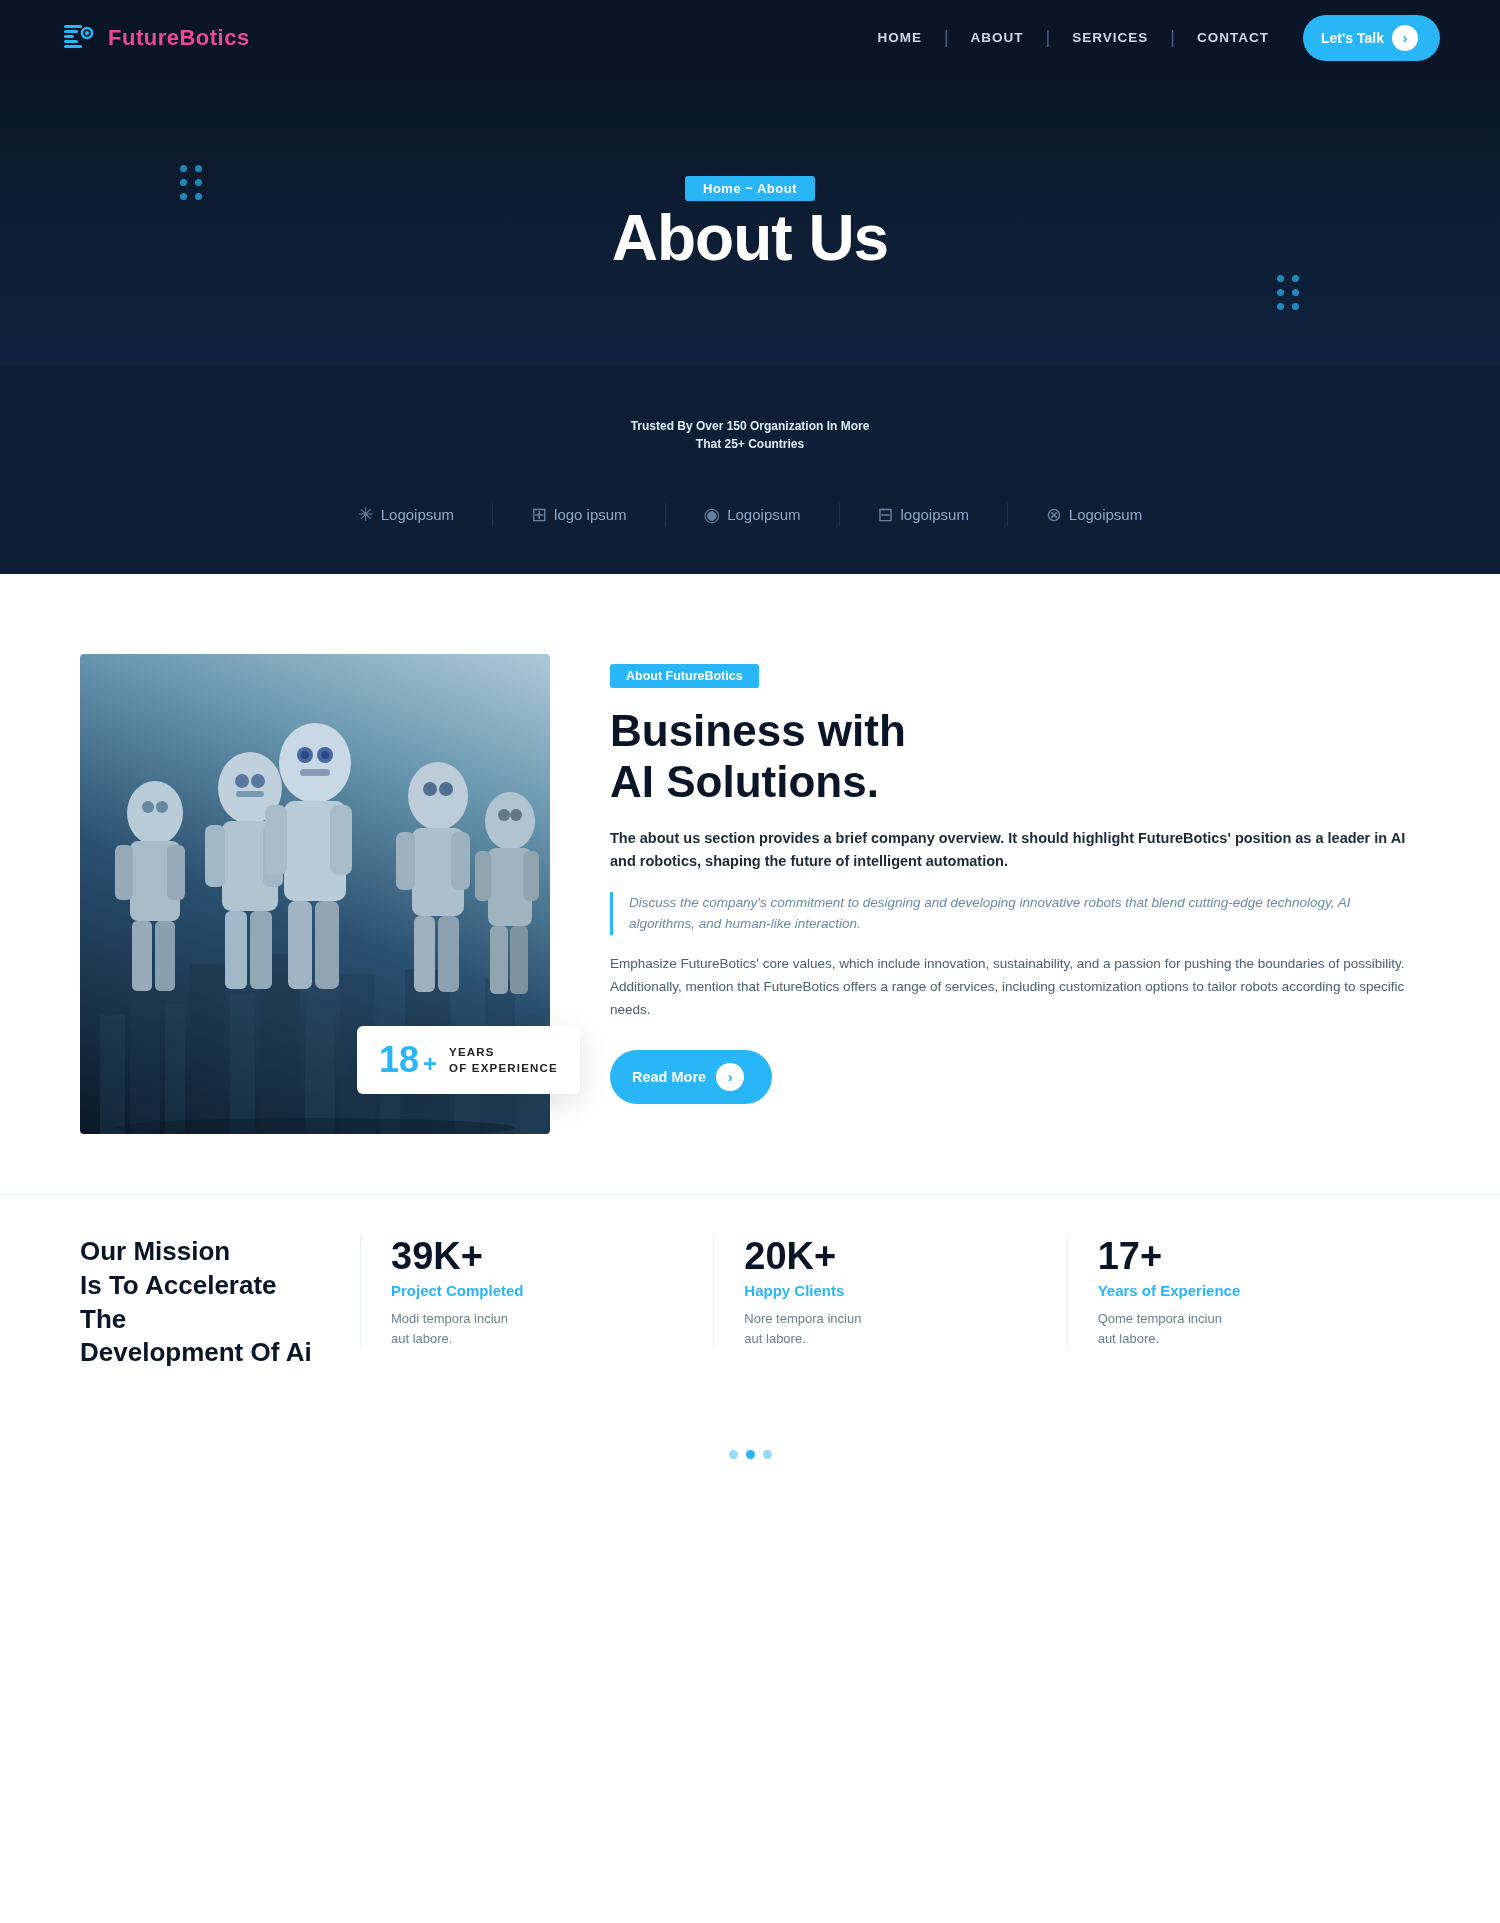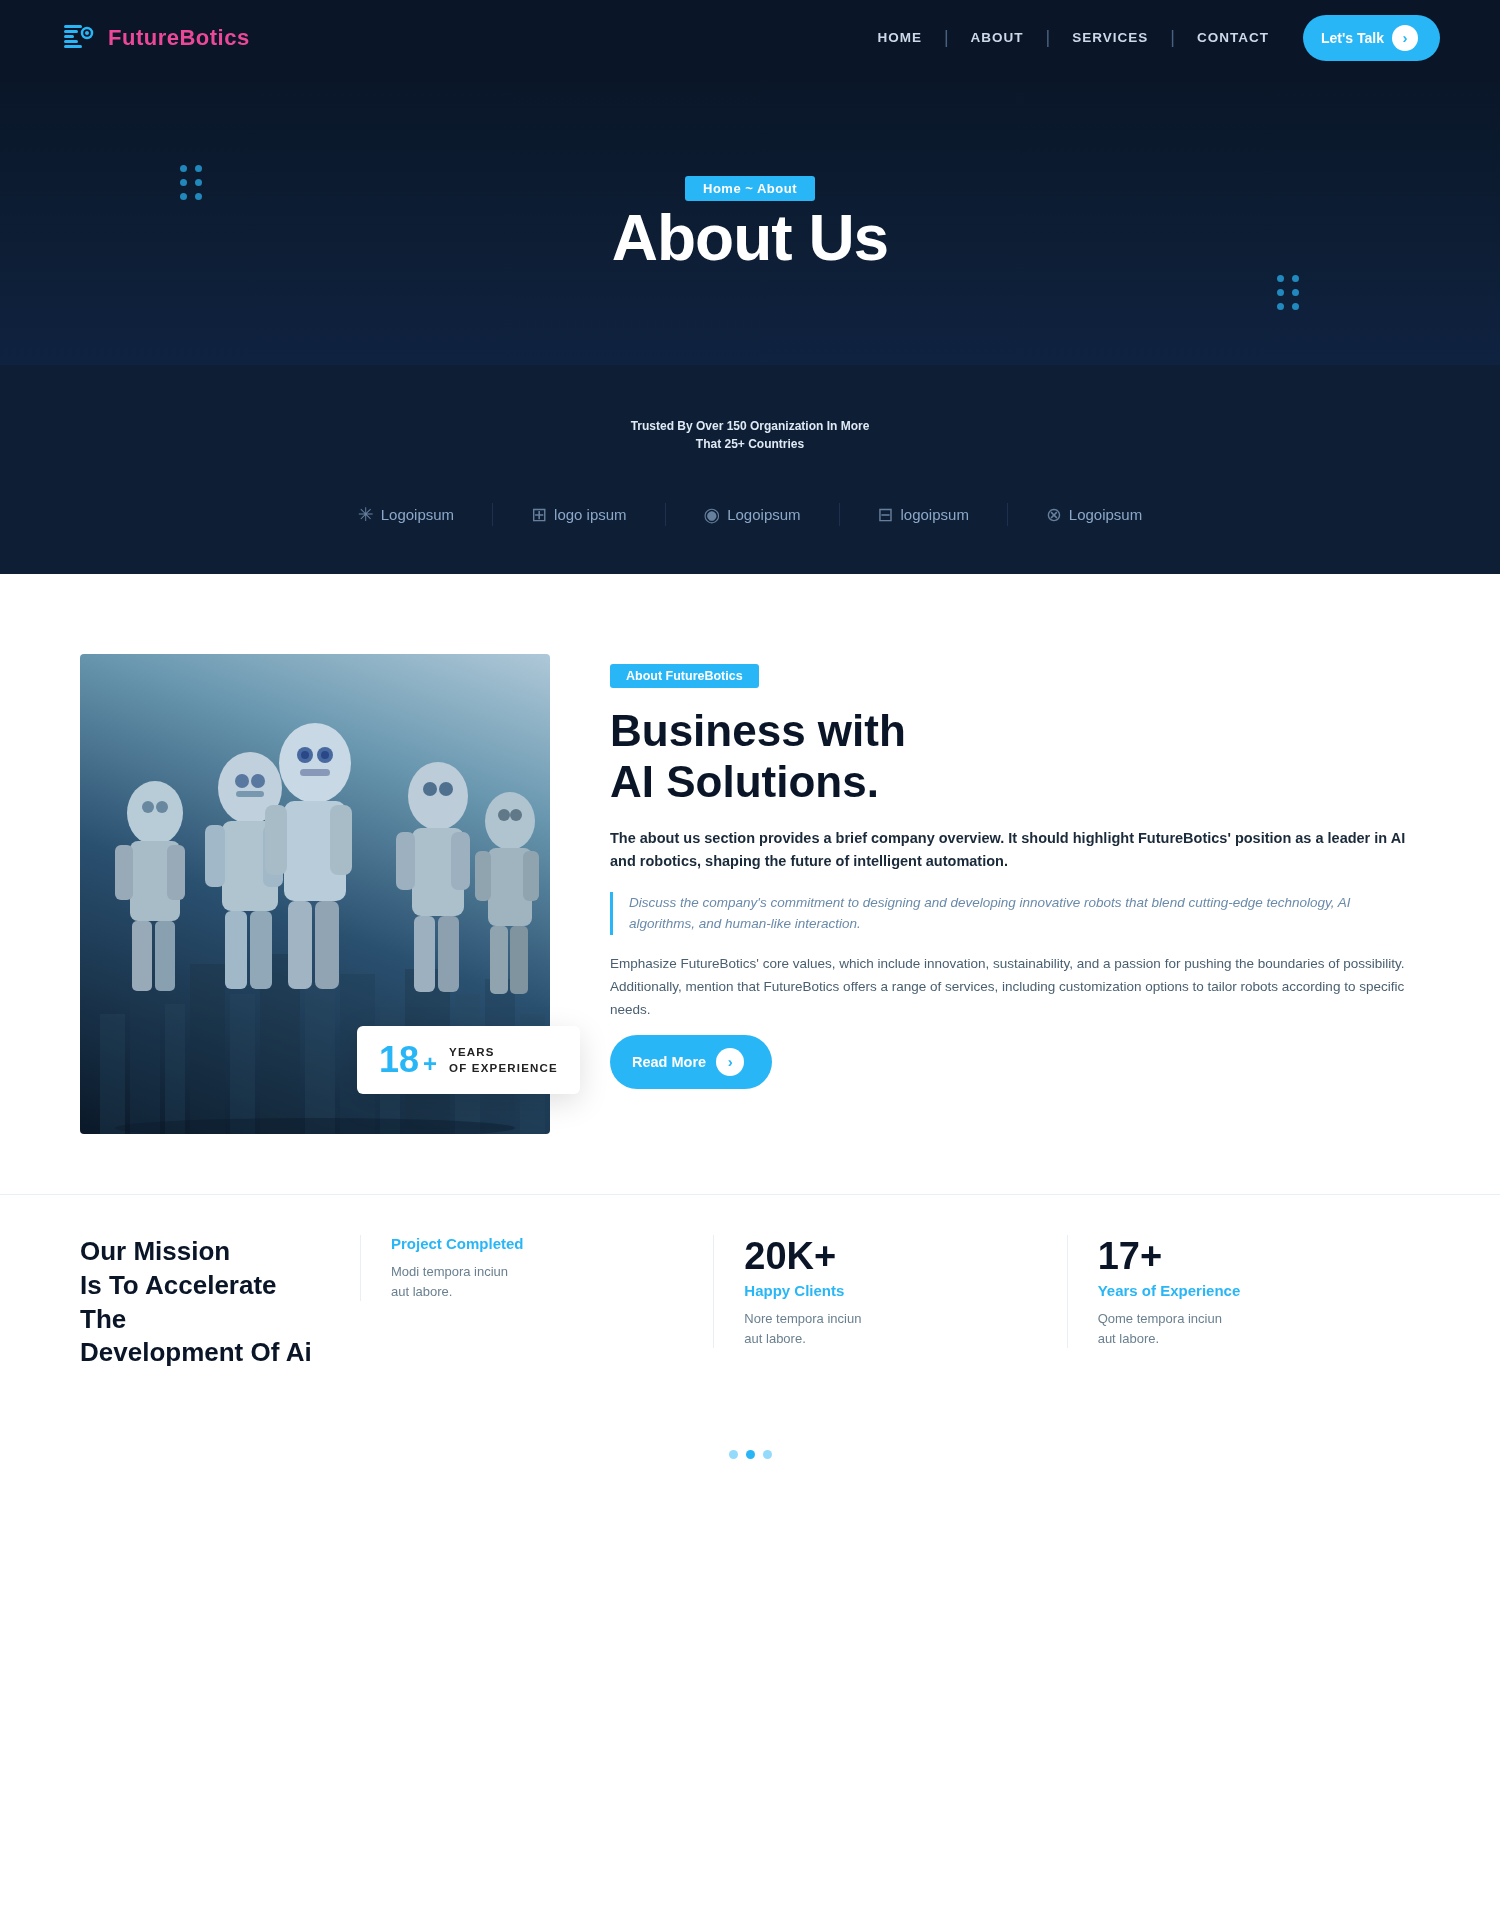--- a/index.html
+++ b/index.html
@@ -242,21 +242,21 @@
     .about-quote p {
       font-size: 13.5px;
       font-style: italic;
       color: #6a8aaa;
       line-height: 1.6;
     }
     .about-body {
       font-size: 13.5px;
       color: #4a6070;
       line-height: 1.7;
-      margin-bottom: 13px;
+      margin-bottom: 28px;
     }
     .btn-read-more {
       background: #29b6f6;
       color: #fff;
       border: none;
       border-radius: 30px;
       padding: 13px 28px 13px 22px;
       font-size: 14.5px;
       font-weight: 700;
       cursor: pointer;
@@ -566,20 +566,21 @@
 <section class="mission-section">
   <div class="mission-col">
     <h3 class="mission-title">
       <span>Our Mission</span><br>
       <span>Is To Accelerate The</span><br>
       <span>Development Of Ai</span>
     </h3>
   </div>
 
   <div class="stat-col">
+    <div class="stat-number">39K+</div>
     <div class="stat-label">Project Completed</div>
     <div class="stat-desc">
       <span>Modi tempora inciun</span><br>
       <span>aut labore.</span>
     </div>
   </div>
 
   <div class="stat-col">
     <div class="stat-number">20K+</div>
     <div class="stat-label">Happy Clients</div>

